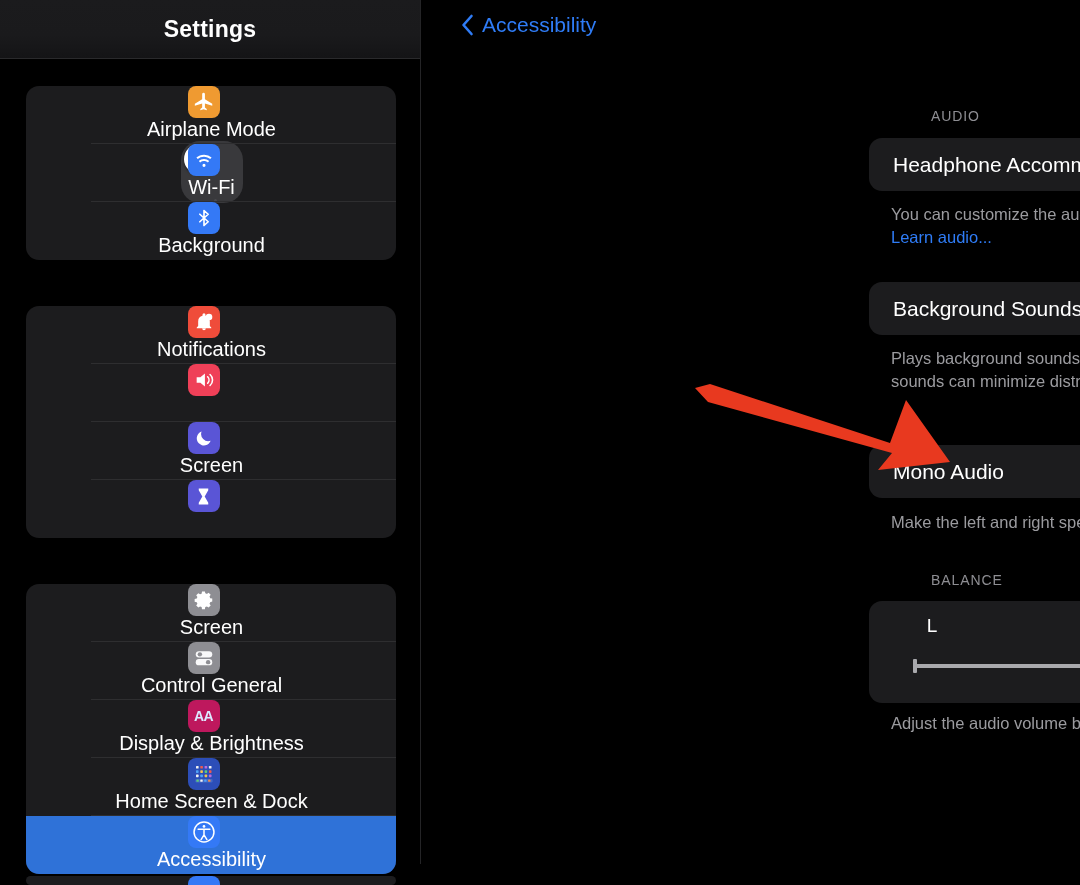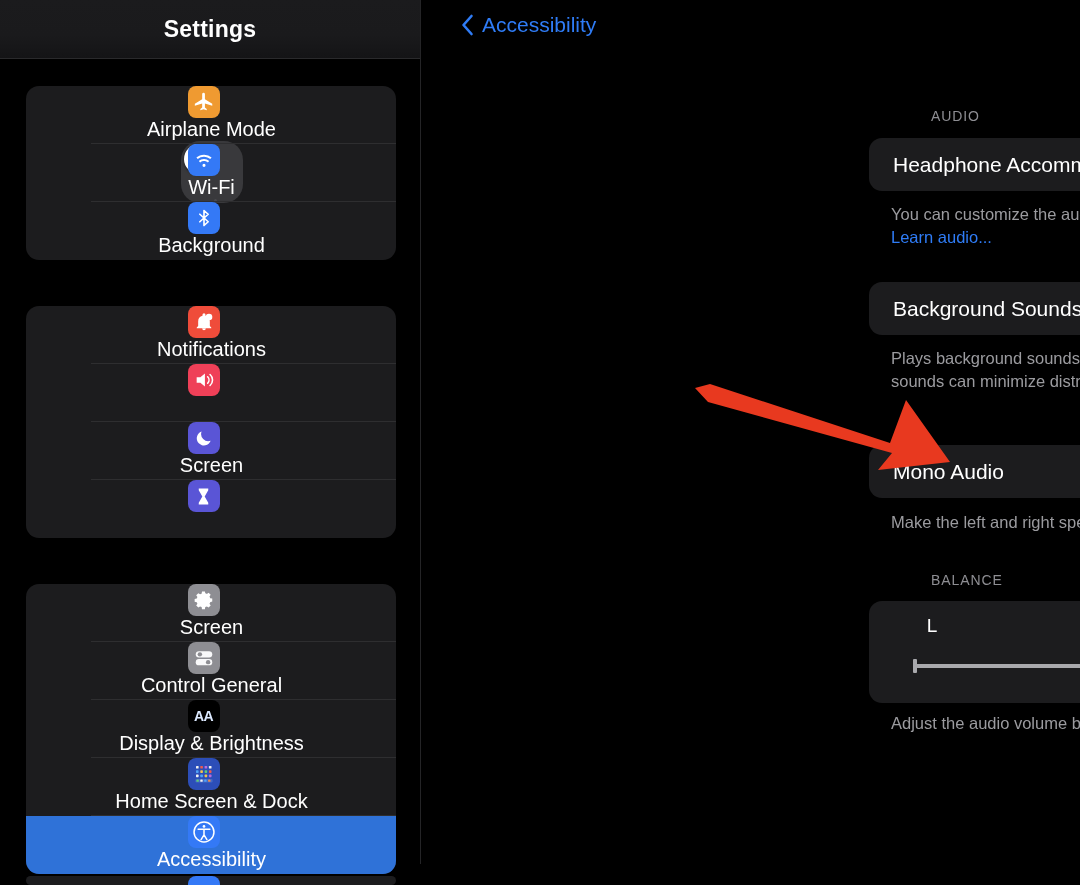--- a/index.html
+++ b/index.html
@@ -230,21 +230,21 @@
               <circle cx="7.5" cy="8" r="2.4" fill="#8e8e93"></circle>
               <rect x="3" y="13" width="18" height="7" rx="3.5" fill="#fff" opacity=".95"></rect>
               <circle cx="16.5" cy="16.5" r="2.4" fill="#8e8e93"></circle>
             </svg>
         </span>
         <span class="side-label">Control General</span>
         <span class="sep"></span>
       </div>
 
       <div class="side-row">
-        <span class="app-icon" style="background:#000000;">
+        <span class="app-icon" style="background:#be185d;">
           <span style="font-size:14px;font-weight:bold;color:#dce9ff;letter-spacing:-.5px;font-family:'Liberation Sans',sans-serif;">AA</span>
         </span>
         <span class="side-label">Display &amp; Brightness</span>
         <span class="sep"></span>
       </div>
 
       <div class="side-row">
         <span class="app-icon" style="background:#2c4eb8;">
           <svg width="24" height="24" viewBox="0 0 24 24">
             <g>

